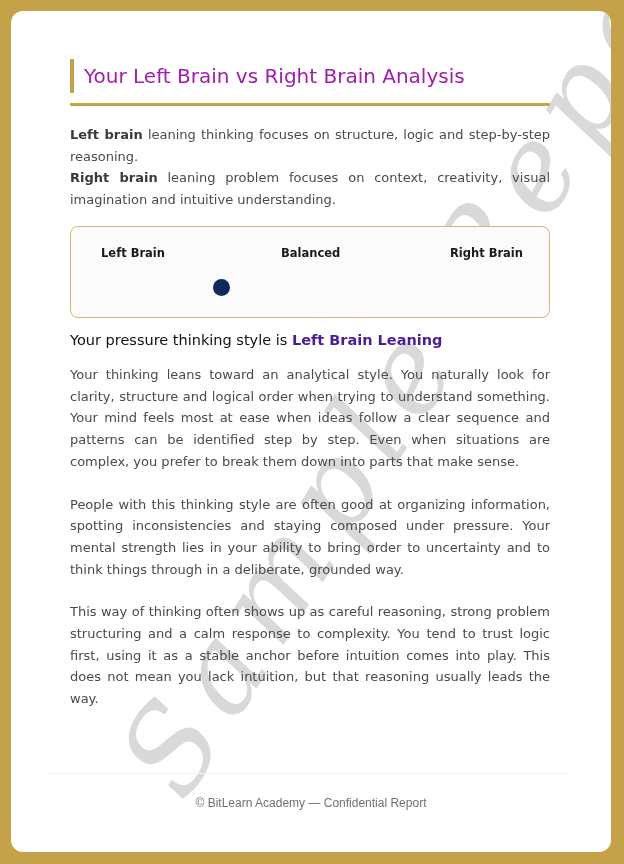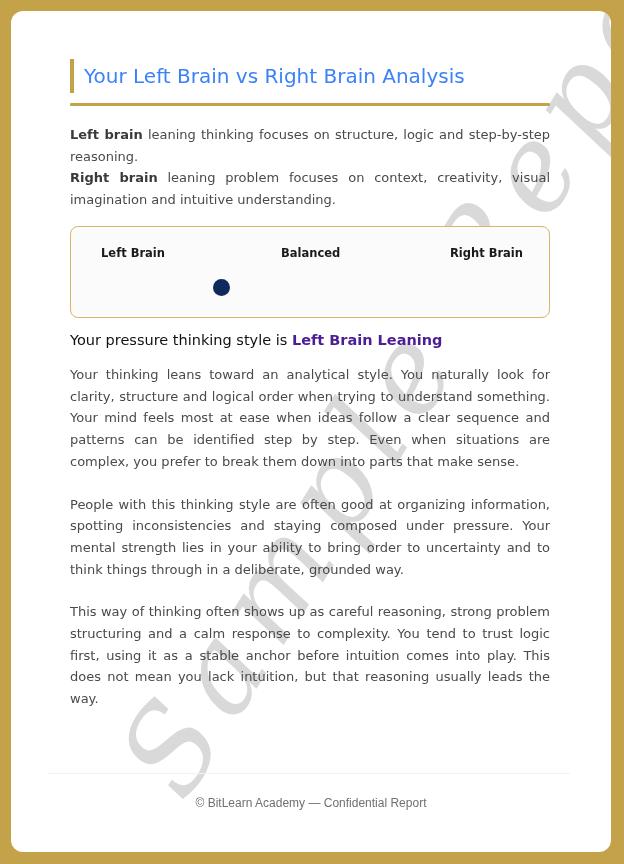--- a/index.html
+++ b/index.html
@@ -25,21 +25,21 @@
     transform-origin: center center;
     pointer-events: none; white-space: nowrap;
     z-index: 0;
   }
   .content { position: absolute; left: 59px; top: 48px; width: 480px; z-index: 1; }
   .title-wrap {
     border-left: 4px solid #c4a24a;
     padding-left: 10px; height: 34px;
     display: flex; align-items: center;
   }
-  .title { font-size: 20px; color: #3b82f6; margin: 0; font-weight: normal; }
+  .title { font-size: 20px; color: #a21caf; margin: 0; font-weight: normal; }
   .title-rule { height: 3px; background: #c4a24a; margin-top: 10px; border-radius: 1px; }
   .intro { margin-top: 18px; font-size: 13px; line-height: 21.5px; color: #4a4a4a; text-align: justify; }
   .intro b { color: #3a3a3a; }
   .scale {
     margin-top: 16px; height: 92px; box-sizing: border-box;
     border: 1px solid #d7b56a; border-radius: 8px;
     background: #fbfbfb; position: relative;
   }
   .scale-label { position: absolute; top: 19px; font-size: 11.5px; font-weight: bold; color: #1a1a1a; }
   .lbl-left { left: 30px; } .lbl-mid { left: 210px; } .lbl-right { right: 26px; }

